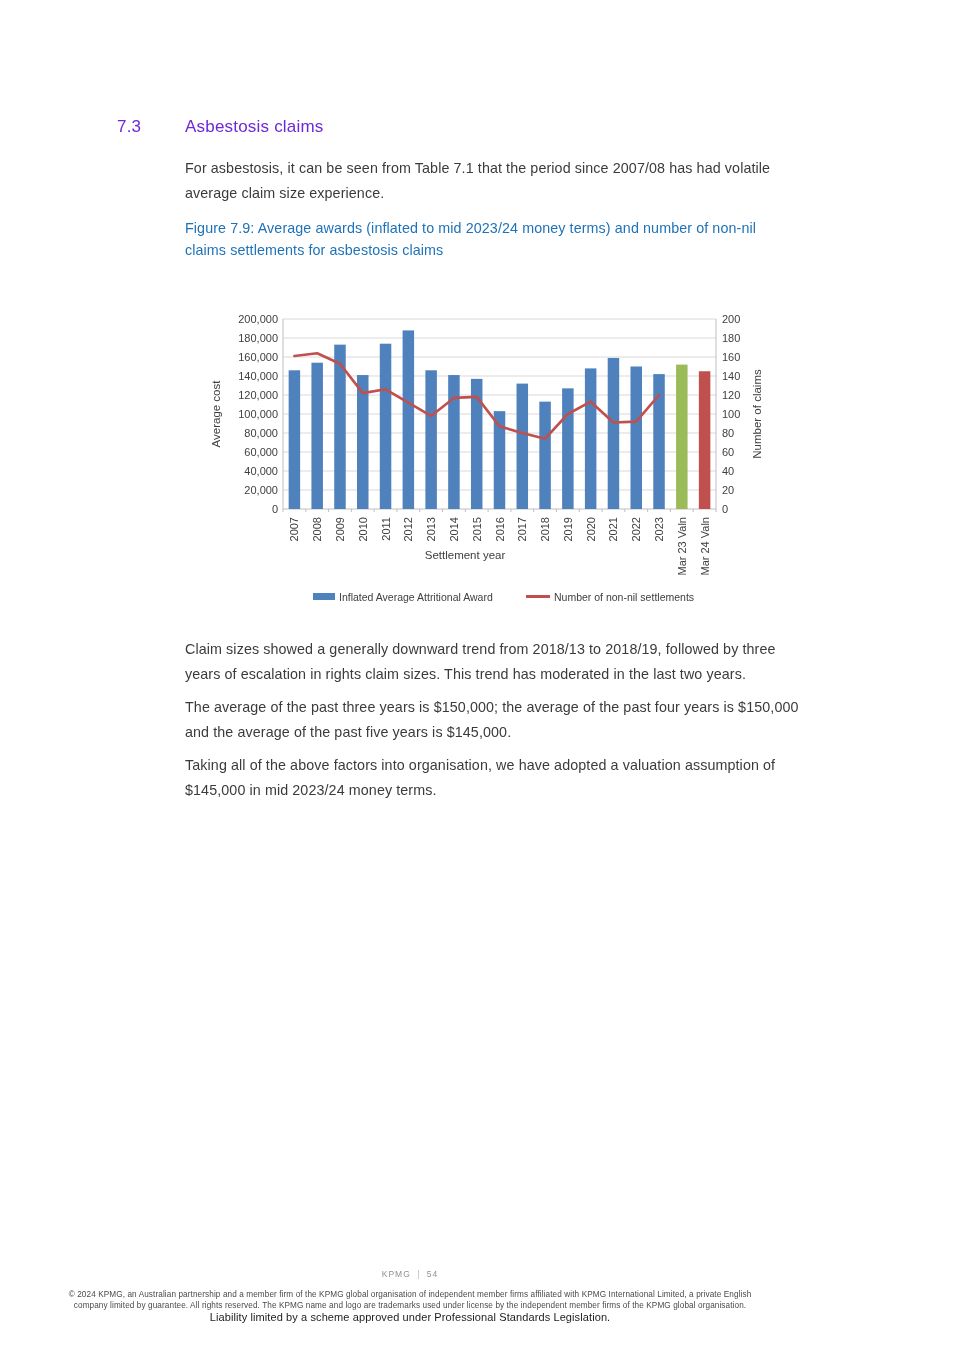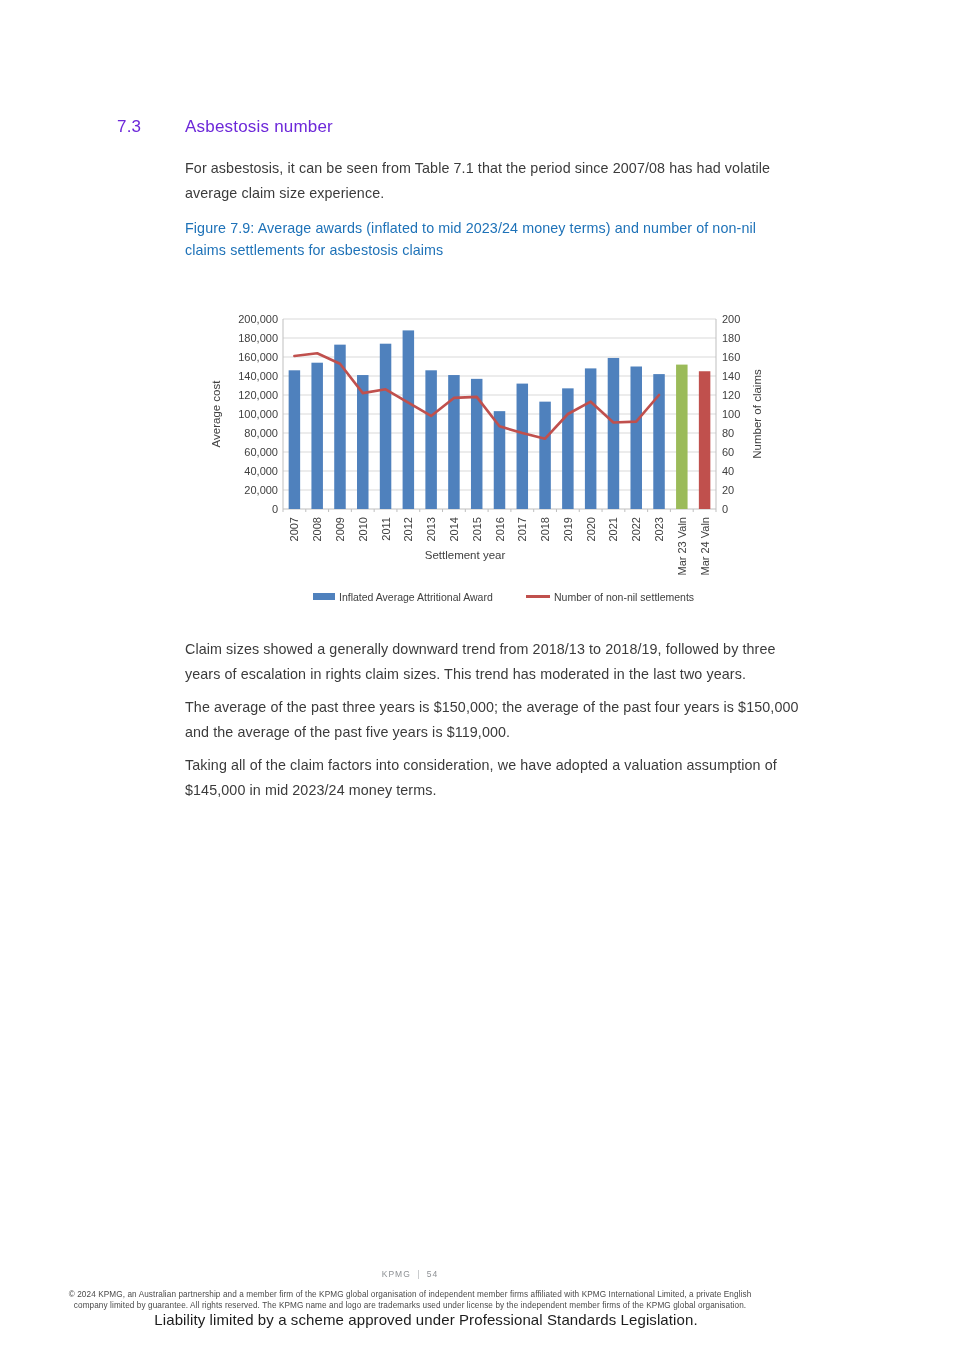--- a/index.html
+++ b/index.html
@@ -16,27 +16,27 @@
   .caption { line-height:22px; font-size:14.3px; color:#1E72B8; letter-spacing:0.1px; }
   #chart-wrap { left:198px; top:300px; width:582px; height:314px; }
   svg text { font-family:"Liberation Sans","DejaVu Sans",sans-serif; fill:#404040; }
   svg .tick { font-size:11px; }
   svg .xlab { font-size:11px; }
   svg .axis-title { font-size:11.5px; }
   svg .legend-label { font-size:10.5px; }
   .footer-center { left:0; width:820px; text-align:center; }
   .page-marker { font-size:8.5px; color:#8d9094; letter-spacing:1px; }
   .legal { font-size:8.2px; color:#4a4a4a; line-height:10.5px; letter-spacing:0.1px; }
-  .liability { font-size:15px; color:#1c1c1c; letter-spacing:0.1px;padding-left:16px; }
+  .liability { font-size:11px; color:#1c1c1c; letter-spacing:0.1px; }
 </style>
 </head>
 <body>
 
 <div class="abs heading line" style="left:117px; top:117px;">7.3</div>
-<div class="abs heading line" style="left:185px; top:117px;">Asbestosis number</div>
+<div class="abs heading line" style="left:185px; top:117px;">Asbestosis claims</div>
 
 <div class="abs bodytext para" style="left:185px; top:156px;">
   <div class="line">For asbestosis, it can be seen from Table 7.1 that the period since 2007/08 has had volatile</div>
   <div class="line">average claim size experience.</div>
 </div>
 
 <div class="abs caption" style="left:185px; top:217px;">
   <div class="line">Figure 7.9: Average awards (inflated to mid 2023/24 money terms) and number of non-nil</div>
   <div class="line">claims settlements for asbestosis claims</div>
 </div>
@@ -147,25 +147,25 @@
     </svg>
 </div>
 
 <div class="abs bodytext para" style="left:185px; top:637px;">
   <div class="line">Claim sizes showed a generally downward trend from 2018/13 to 2018/19, followed by three</div>
   <div class="line">years of escalation in rights claim sizes. This trend has moderated in the last two years.</div>
 </div>
 
 <div class="abs bodytext para" style="left:185px; top:695px;">
   <div class="line">The average of the past three years is $150,000; the average of the past four years is $150,000</div>
-  <div class="line">and the average of the past five years is $119,000.</div>
+  <div class="line">and the average of the past five years is $145,000.</div>
 </div>
 
 <div class="abs bodytext para" style="left:185px; top:753px;">
-  <div class="line">Taking all of the claim factors into consideration, we have adopted a valuation assumption of</div>
+  <div class="line">Taking all of the above factors into organisation, we have adopted a valuation assumption of</div>
   <div class="line">$145,000 in mid 2023/24 money terms.</div>
 </div>
 
 <div class="abs footer-center page-marker" style="top:1269px;">
   <span>KPMG</span>
   <span style="color:#b5b8bb; padding:0 3px;">|</span>
   <span>54</span>
 </div>
 
 <div class="abs footer-center legal" style="top:1290px;">

